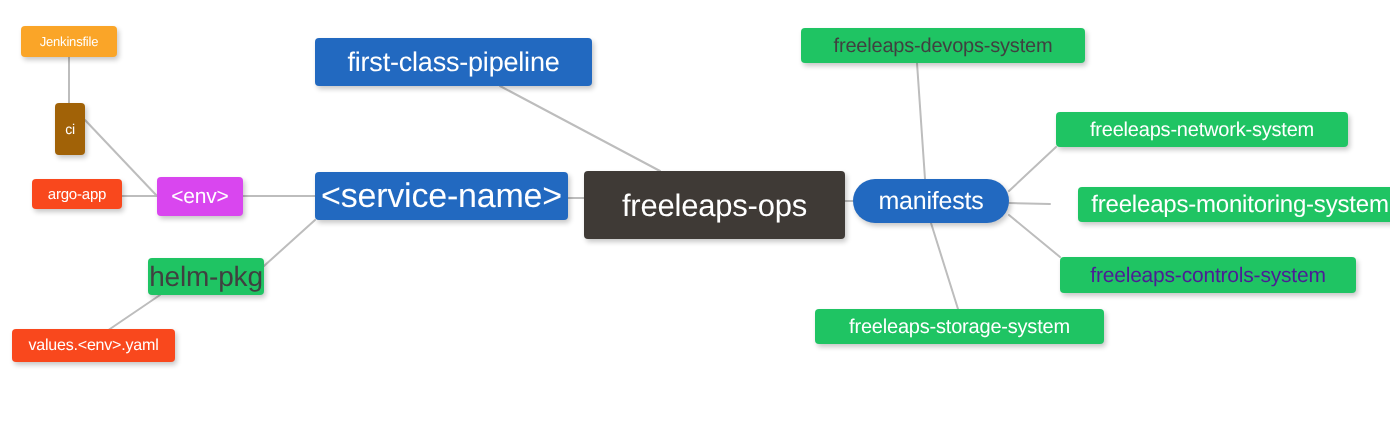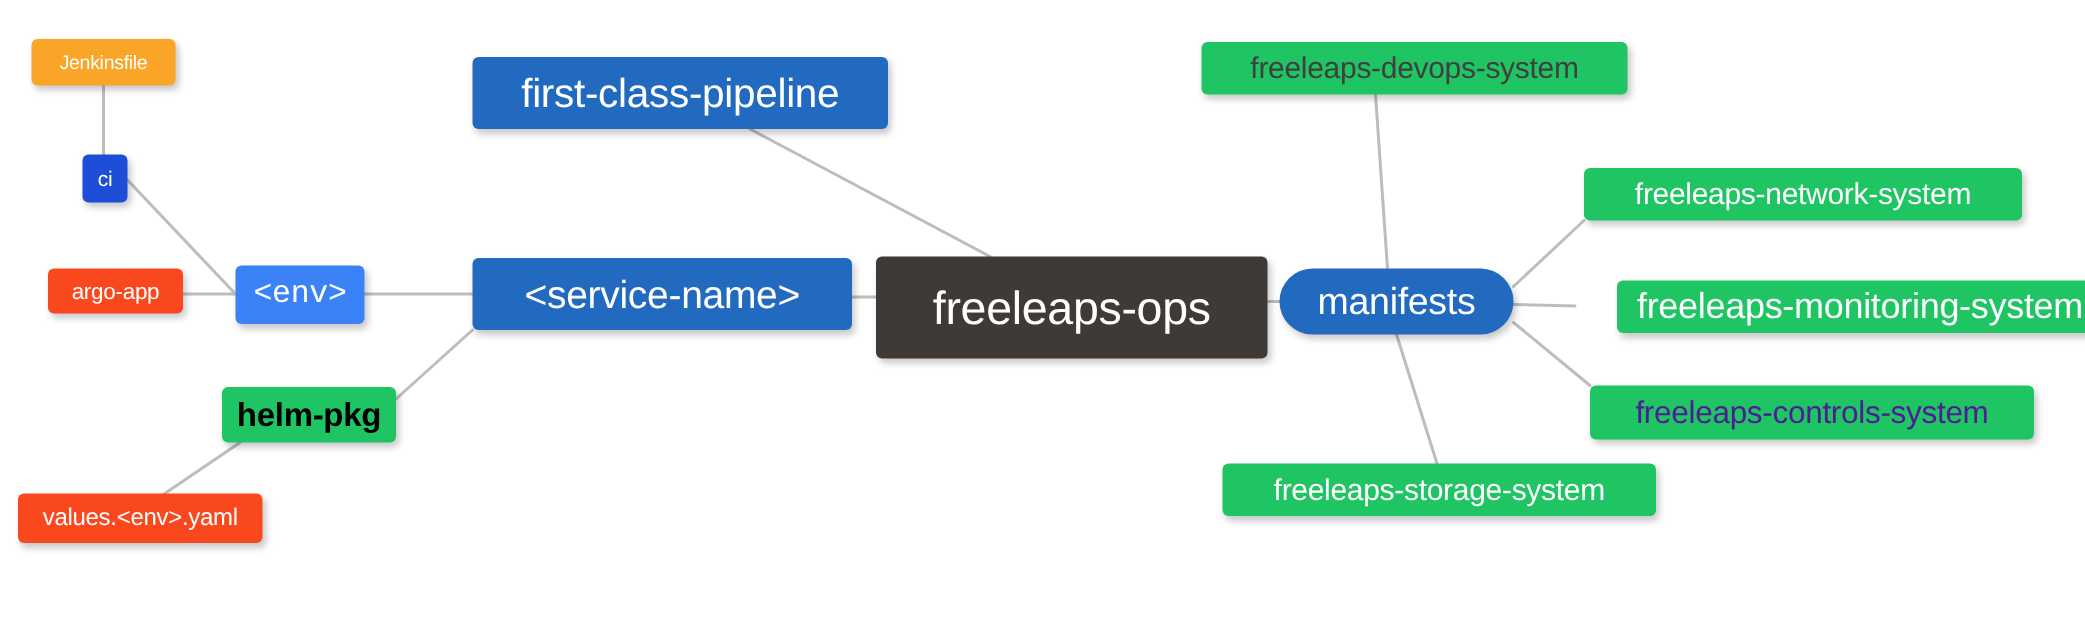--- a/index.html
+++ b/index.html
@@ -68,39 +68,39 @@
       <path class="edge" d="M 925 179 L 917 63" stroke="#bdbdbd"></path>
       <path class="edge" d="M 1009 191 L 1056 147" stroke="#bdbdbd"></path>
       <path class="edge" d="M 1009 203 L 1050 204" stroke="#bdbdbd"></path>
       <path class="edge" d="M 1009 215 L 1060 257" stroke="#bdbdbd"></path>
       <path class="edge" d="M 931 223 L 958 309" stroke="#bdbdbd"></path>
     </svg>
   <div id="node-layer">
       <div class="node" style="left: 21px; top: 26px; width: 96px; height: 31px; background: rgb(250, 165, 40); font-size: 13px; color: rgb(255, 255, 255);">
         <span class="node-label">Jenkinsfile</span>
       </div>
-      <div class="node" style="left: 55px; top: 103px; width: 30px; height: 32px; background: #1d4ed8; font-size: 14px; color: rgb(255, 255, 255);">
+      <div class="node" style="left: 55px; top: 103px; width: 30px; height: 52px; background: #a16207; font-size: 14px; color: rgb(255, 255, 255);">
         <span class="node-label">ci</span>
       </div>
       <div class="node" style="left: 32px; top: 179px; width: 90px; height: 30px; background: rgb(249, 72, 29); font-size: 15px; color: rgb(255, 255, 255);">
         <span class="node-label">argo-app</span>
       </div>
-      <div class="node" style="left: 157px; top: 177px; width: 86px; height: 39px; background: #3b82f6; font-size: 21px; color: rgb(255, 255, 255); font-family: Liberation Mono, monospace;">
+      <div class="node" style="left: 157px; top: 177px; width: 86px; height: 39px; background: #d946ef; font-size: 21px; color: rgb(255, 255, 255);">
         <span class="node-label">&lt;env&gt;</span>
       </div>
-      <div class="node" style="left: 148px; top: 258px; width: 116px; height: 37px; background: rgb(31, 196, 99); font-size: 22px; color: #000000; font-weight: bold;">
+      <div class="node" style="left: 148px; top: 258px; width: 116px; height: 37px; background: rgb(31, 196, 99); font-size: 28px; color: #404040;">
         <span class="node-label">helm-pkg</span>
       </div>
       <div class="node" style="left: 12px; top: 329px; width: 163px; height: 33px; background: rgb(249, 72, 29); font-size: 16px; color: rgb(255, 255, 255);">
         <span class="node-label">values.&lt;env&gt;.yaml</span>
       </div>
       <div class="node" style="left: 315px; top: 38px; width: 277px; height: 48px; background: rgb(34, 105, 192); font-size: 27px; color: rgb(255, 255, 255);">
         <span class="node-label">first-class-pipeline</span>
       </div>
-      <div class="node" style="left: 315px; top: 172px; width: 253px; height: 48px; background: rgb(34, 105, 192); font-size: 26px; color: rgb(255, 255, 255);">
+      <div class="node" style="left: 315px; top: 172px; width: 253px; height: 48px; background: rgb(34, 105, 192); font-size: 34px; color: rgb(255, 255, 255);">
         <span class="node-label">&lt;service-name&gt;</span>
       </div>
       <div class="node" style="left: 584px; top: 171px; width: 261px; height: 68px; background: rgb(63, 58, 54); font-size: 31px; color: rgb(255, 255, 255);">
         <span class="node-label">freeleaps-ops</span>
       </div>
       <div class="node" style="left: 853px; top: 179px; width: 156px; height: 44px; background: rgb(34, 105, 192); font-size: 25px; color: rgb(255, 255, 255); border-radius: 22px;">
         <span class="node-label">manifests</span>
       </div>
       <div class="node" style="left: 801px; top: 28px; width: 284px; height: 35px; background: rgb(31, 196, 99); font-size: 20px; color: #404040;">
         <span class="node-label">freeleaps-devops-system</span>

